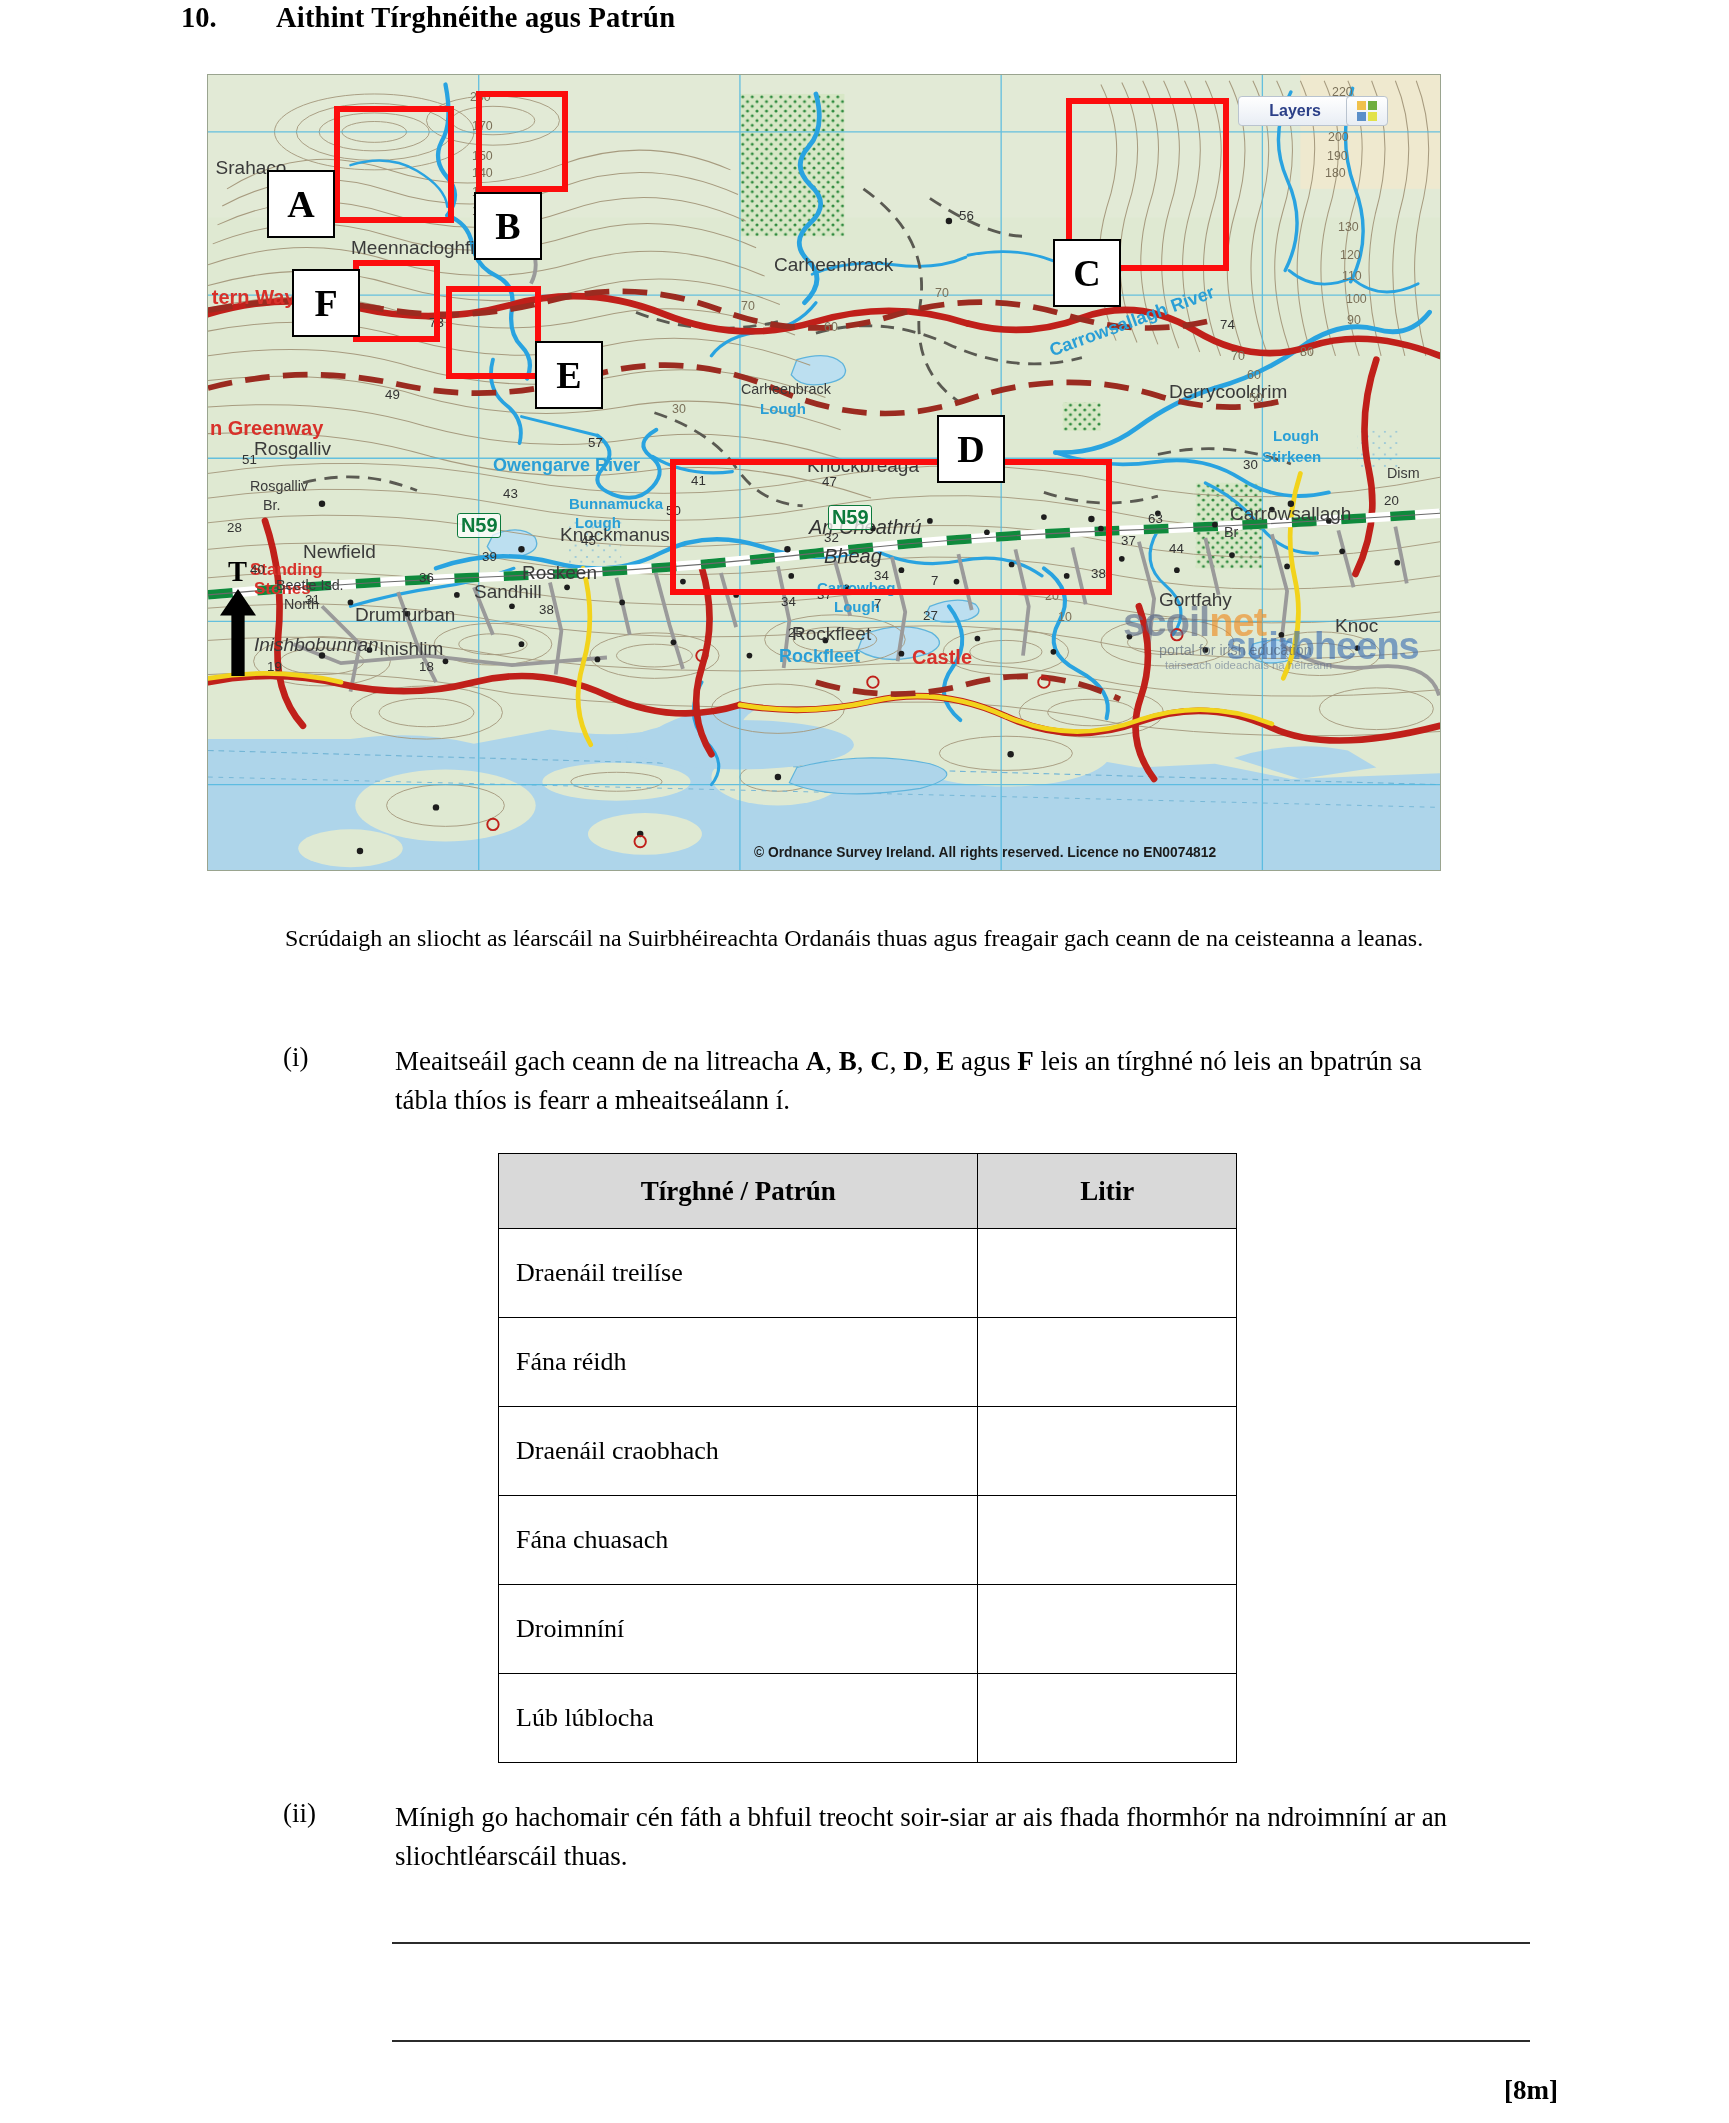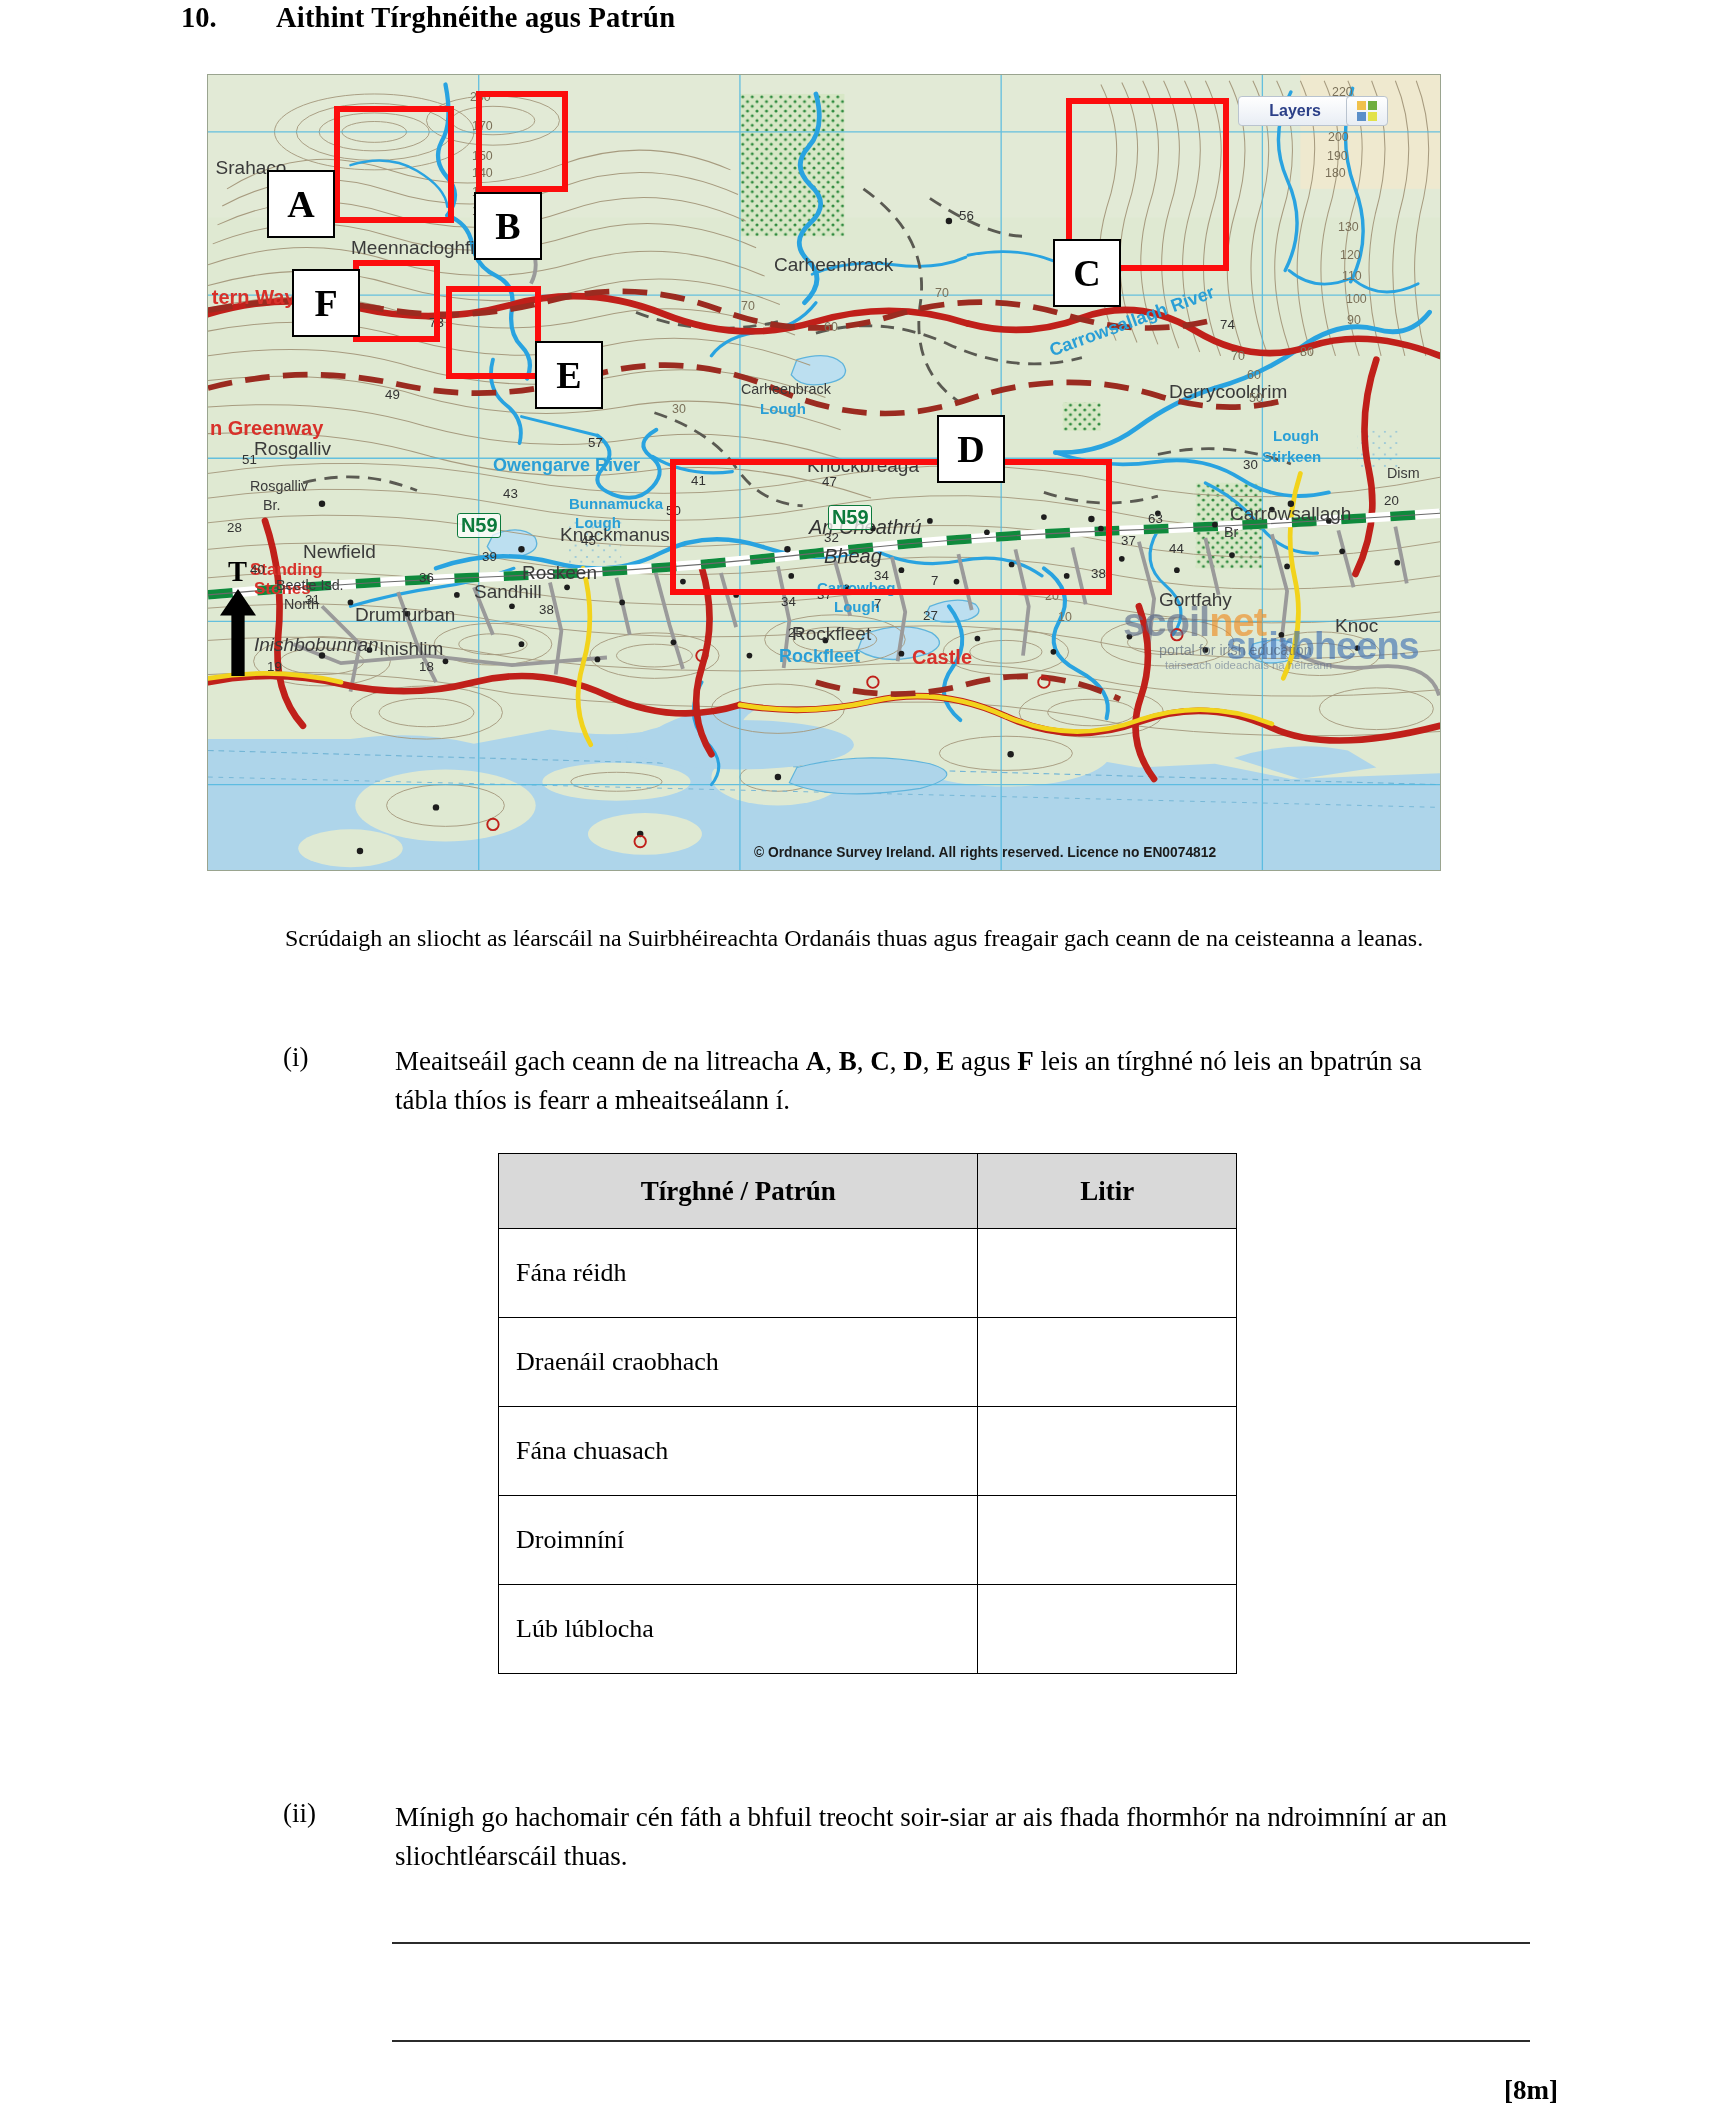--- a/index.html
+++ b/index.html
@@ -688,20 +688,24 @@
       <col class="c2">
     </colgroup>
   <thead>
     <tr>
       <th>Tírghné / Patrún</th>
       <th>Litir</th>
     </tr>
   </thead>
   <tbody>
     <tr>
+      <td class="feat">Draenáil treilíse</td>
+      <td class="ans"></td>
+    </tr>
+    <tr>
       <td class="feat">Fána réidh</td>
       <td class="ans"></td>
     </tr>
     <tr>
       <td class="feat">Draenáil craobhach</td>
       <td class="ans"></td>
     </tr>
     <tr>
       <td class="feat">Fána chuasach</td>
       <td class="ans"></td>

